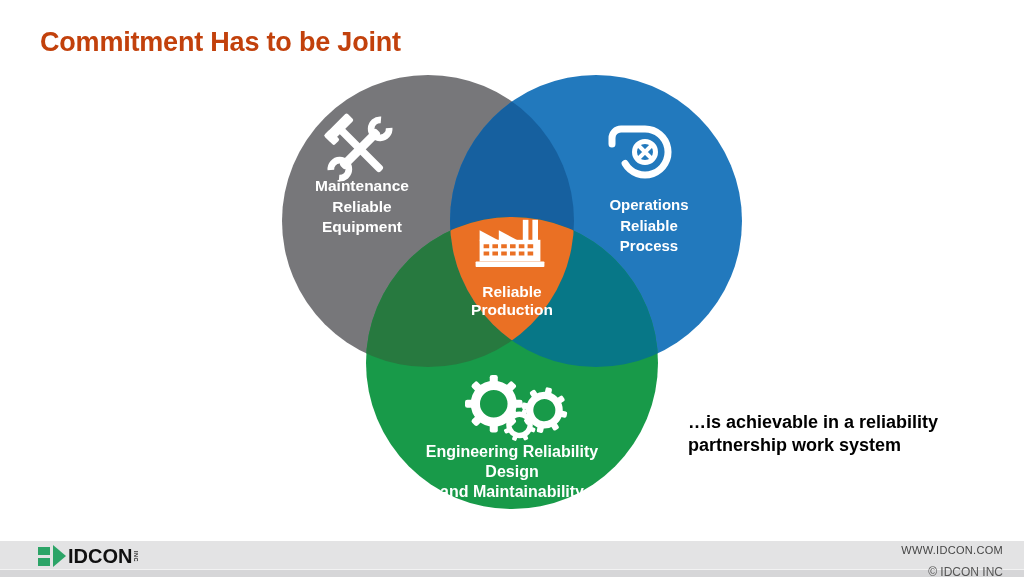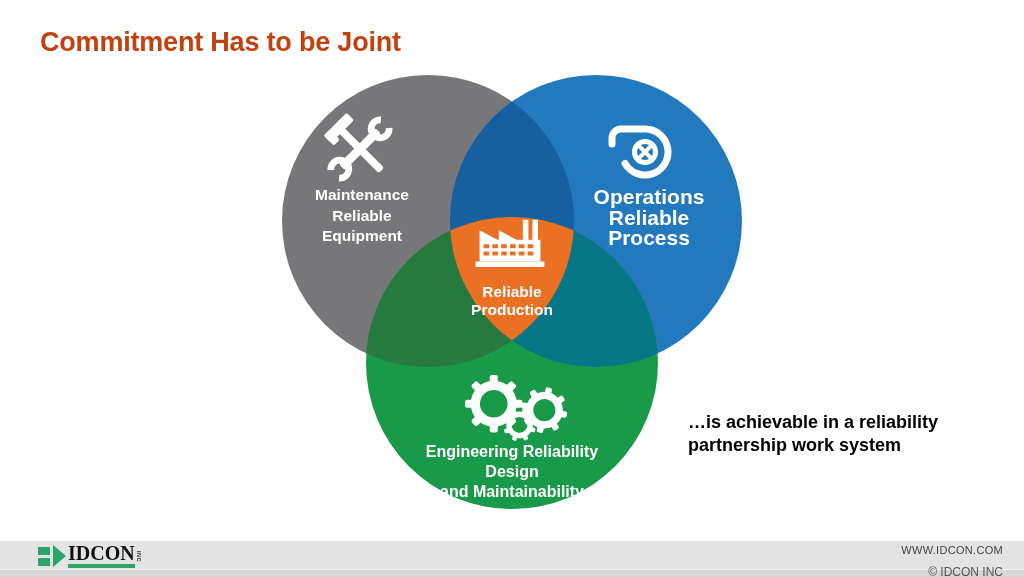--- a/index.html
+++ b/index.html
@@ -3,41 +3,41 @@
 <meta charset="utf-8">
 <style>
   html,body{margin:0;padding:0;background:#fff;}
   #page{position:relative;width:1024px;height:577px;background:#ffffff;overflow:hidden;
         font-family:"Liberation Sans",sans-serif;}
   .title{position:absolute;left:40px;top:27px;font-size:27px;font-weight:700;color:#c2410c;
          letter-spacing:-0.2px;}
   .venn-svg{position:absolute;left:260px;top:60px;width:500px;height:460px;}
   .vlabel{position:absolute;text-align:center;color:#ffffff;font-weight:700;}
   .vlabel span{display:block;}
-  .lbl-maintenance{left:272px;top:185px;width:180px;font-size:15.5px;line-height:20.5px;}
-  .lbl-operations{left:559px;top:187px;width:180px;font-size:21px;line-height:20.5px;}
+  .lbl-maintenance{left:272px;top:176px;width:180px;font-size:15.5px;line-height:20.5px;}
+  .lbl-operations{left:559px;top:195px;width:180px;font-size:15px;line-height:20.5px;}
   .lbl-engineering{left:397px;top:442px;width:230px;font-size:16px;line-height:20px;}
   .lbl-center{left:447px;top:283px;width:130px;font-size:15.5px;line-height:17.5px;}
   .caption{position:absolute;left:688px;top:411px;width:332px;text-align:left;color:#000;
            font-size:18px;font-weight:700;line-height:23px;}
   .caption span{display:block;}
   .footer-bar{position:absolute;left:0;top:541px;width:1024px;height:28px;background:#e3e3e4;}
   .footer-strip{position:absolute;left:0;top:569px;width:1024px;height:8px;background:#d6d6d8;
                 border-top:1px solid #f2f2f2;box-sizing:border-box;}
   .page-number{position:absolute;left:0;top:547px;width:1024px;text-align:center;
                font-size:10.5px;color:#333;margin-top:48px;}
   .footer-right{position:absolute;right:21px;top:544px;text-align:right;color:#454545;}
   .footer-right .site{font-size:11px;letter-spacing:0.3px;}
   .footer-right .copy{font-size:12px;margin-top:9px;color:#555;text-decoration:underline;}
   .logo{position:absolute;left:38px;top:544px;display:flex;align-items:center;height:24px;}
   .logo-bars{display:flex;flex-direction:column;gap:3px;margin-right:3px;}
   .logo-bar{width:12px;height:8px;}
   .logo-arrow{width:0;height:0;border-top:11px solid transparent;border-bottom:11px solid transparent;
               margin-right:2px;}
-  .logo-word{display:flex;flex-direction:column;font-family:Liberation Serif, serif;}
+  .logo-word{display:flex;flex-direction:row;}
   .logo-text{font-size:20px;font-weight:700;color:#101010;letter-spacing:0px;line-height:19px;}
   .logo-underline{height:3.5px;margin-top:1px;}
   .logo-inc{writing-mode:vertical-rl;font-size:5.5px;font-weight:700;color:#101010;
             margin-left:1px;line-height:6px;letter-spacing:0.5px;}
 </style>
 </head>
 <body>
 
 <div id="page">
 

